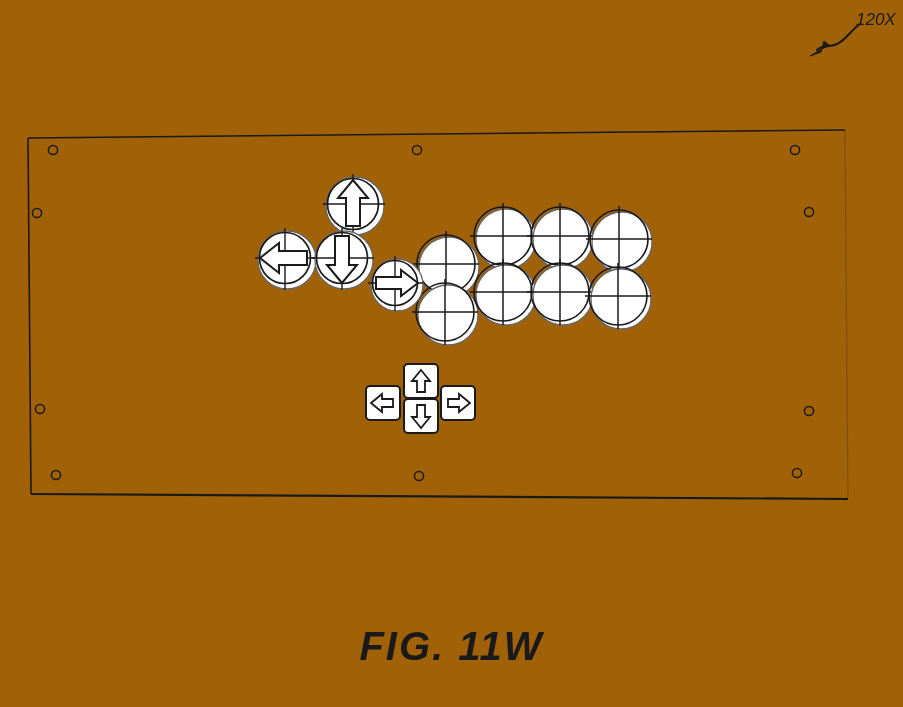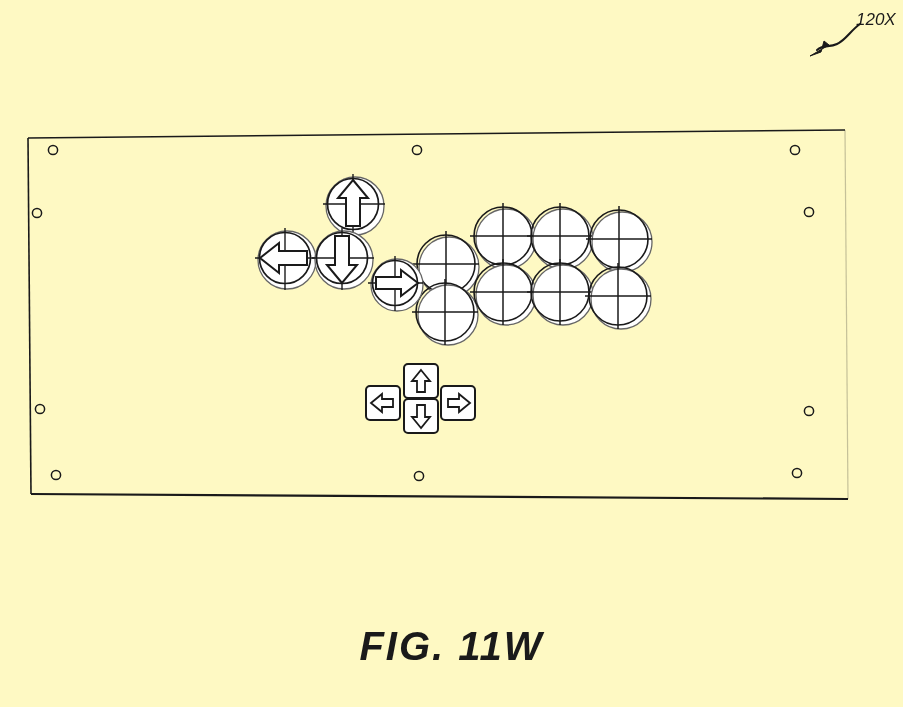--- a/index.html
+++ b/index.html
@@ -9,21 +9,21 @@
     background: #ffffff;
   }
   body {
     font-family: "Liberation Sans", sans-serif;
     color: #000000;
   }
   #sheet {
     position: relative;
     width: 903px;
     height: 707px;
-    background: #fef9c3;
+    background: #a16207;
     overflow: hidden;
   }
   #figure-svg {
     position: absolute;
     left: 0;
     top: 0;
     width: 903px;
     height: 707px;
     display: block;
   }

